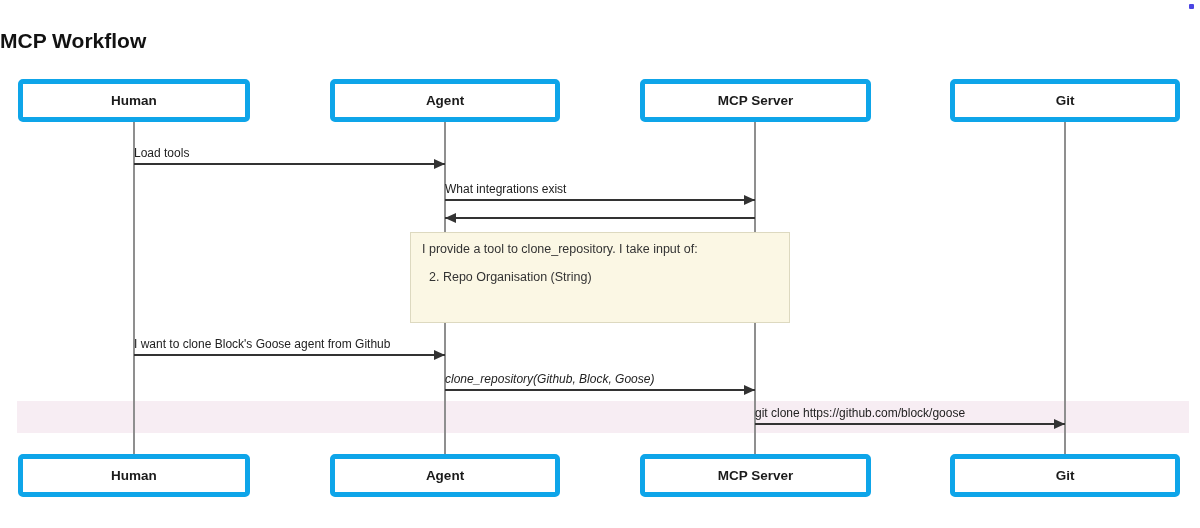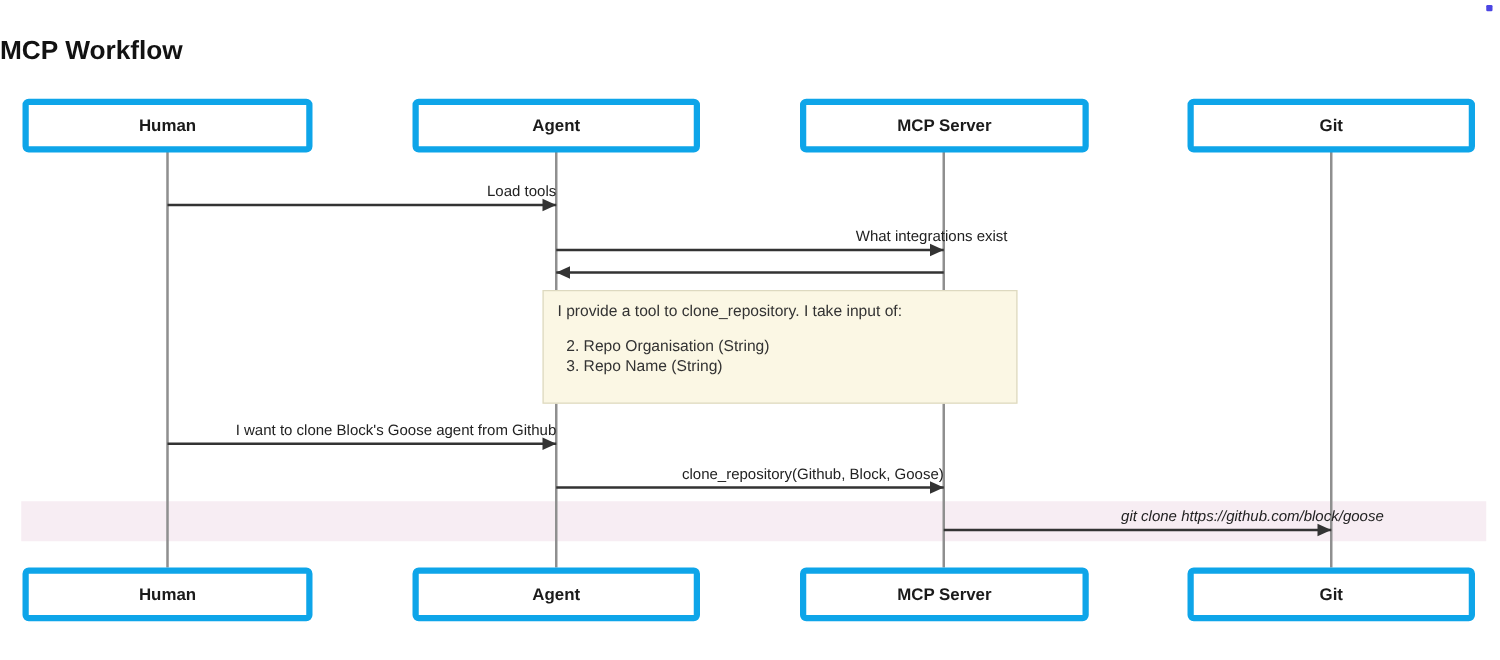--- a/index.html
+++ b/index.html
@@ -55,21 +55,21 @@
     align-items: center;
     justify-content: center;
     font-size: 13.5px;
     font-weight: 700;
     color: #1b1b1b;
     z-index: 3;
     box-sizing: border-box;
   }
   .msg-label {
     position: absolute;
-    text-align: right;
+    text-align: left;
     font-size: 12px;
     color: #222222;
     z-index: 2;
     line-height: 16px;
   }
   .msg-line {
     position: absolute;
     height: 2px;
     background: #333333;
     z-index: 2;
@@ -94,21 +94,20 @@
     position: absolute;
     left: 410px; top: 232px;
     width: 380px; height: 91px;
     background: #fbf7e4;
     border: 1px solid #ddd9c0;
     box-sizing: border-box;
     padding: 9px 11px;
     font-size: 12.5px;
     color: #333333;
     z-index: 2;
-    margin-left: 24px;
   }
   .note-intro { margin-bottom: 13px; }
   .note-items { padding-left: 7px; line-height: 16px; }
 </style>
 </head>
 <body>
 
 <div class="diagram">
 
   <div class="corner-dot"></div>
@@ -146,35 +145,34 @@
     </div>
 
   <div class="msg-line" style="left:445px; top:217px; width:310px;">
       <div class="head-l"></div>
     </div>
 
   <div class="note">
     <div class="note-intro">I provide a tool to clone_repository. I take input of:</div>
     <div class="note-items">
       <div>2. Repo Organisation (String)</div>
-      <div>3. Repo Name (String)</div>
     </div>
   </div>
 
   <div class="msg-label" style="left:134px; top:336px; width:311px;">I want to clone Block's Goose agent from Github</div>
   <div class="msg-line" style="left:134px; top:354px; width:311px;">
       <div class="head-r"></div>
     </div>
 
-  <div class="msg-label" style="left:445px; top:371px; width:310px;">clone_repository(Github, Block, Goose)</div>
+  <div class="msg-label" style="left:445px; top:371px; width:310px;font-style:italic;">clone_repository(Github, Block, Goose)</div>
   <div class="msg-line" style="left:445px; top:389px; width:310px;">
       <div class="head-r"></div>
     </div>
 
-  <div class="msg-label" style="left:755px; top:405px; width:352px;font-style:italic;">git clone https://github.com/block/goose</div>
+  <div class="msg-label" style="left:755px; top:405px; width:352px;">git clone https://github.com/block/goose</div>
   <div class="msg-line" style="left:755px; top:423px; width:310px;">
       <div class="head-r"></div>
     </div>
 
   <div class="actor-box" style="left:18px;  top:454px; width:232px;">
       <span>Human</span>
     </div>
   <div class="actor-box" style="left:330px; top:454px; width:230px;">
       <span>Agent</span>
     </div>

